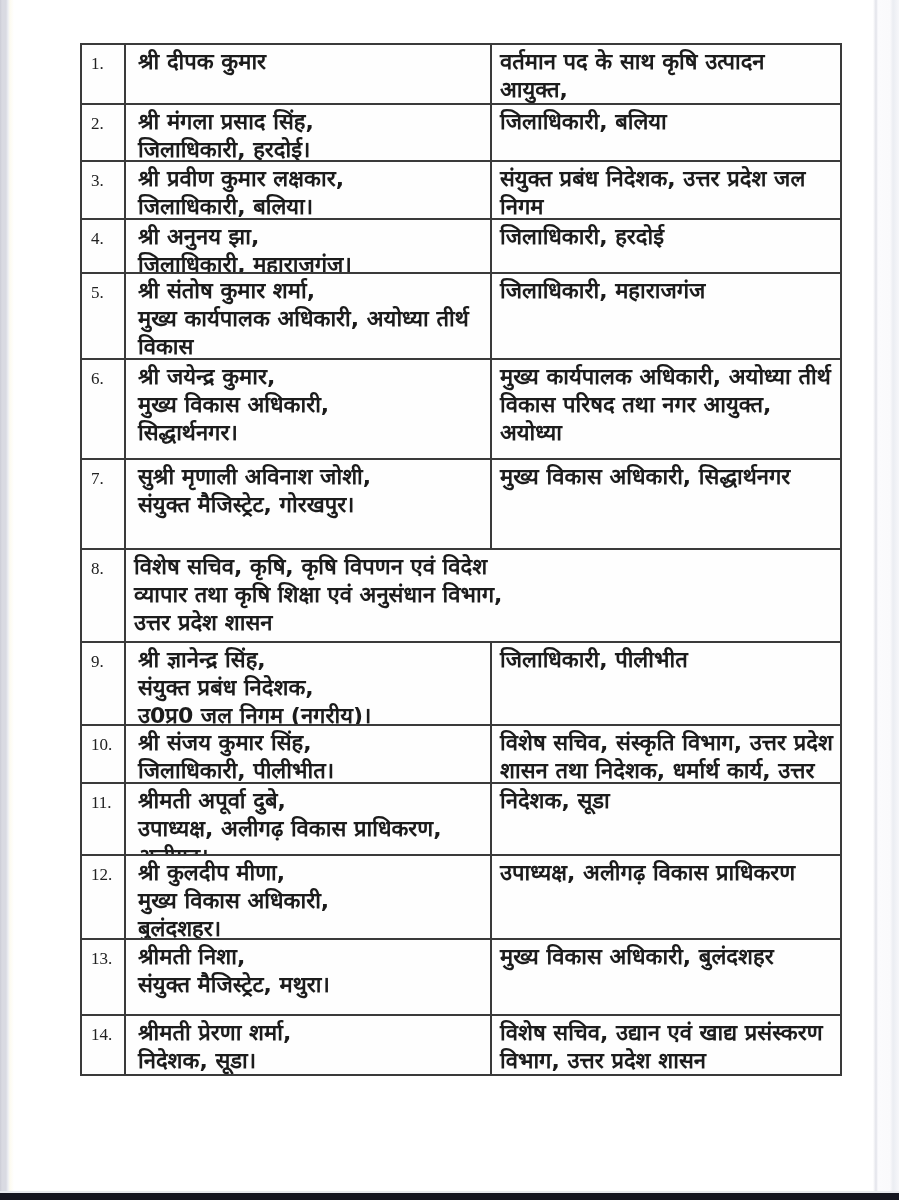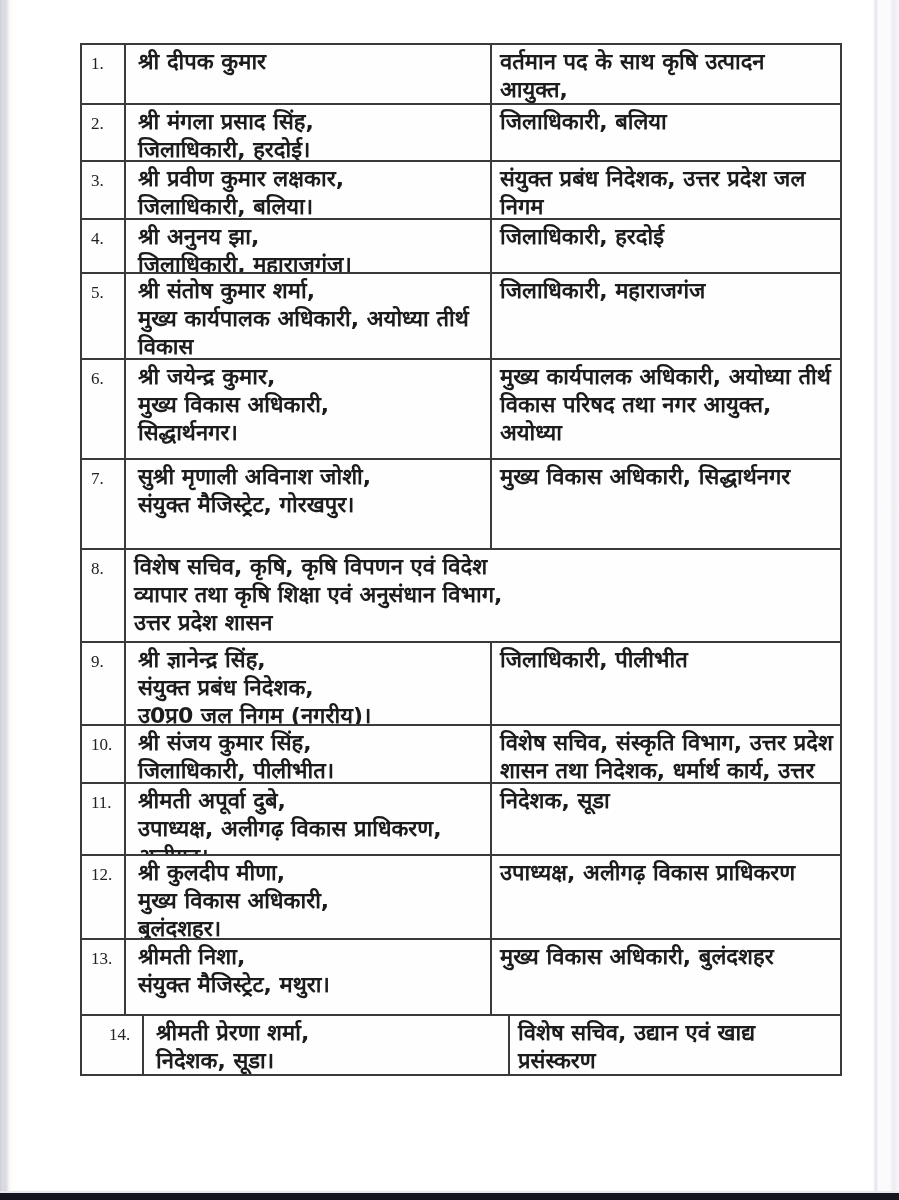--- a/index.html
+++ b/index.html
@@ -36,21 +36,21 @@
     position:absolute;left:80px;top:43px;width:762px;
     border:2px solid #3a3a3a;
     box-sizing:border-box;
     background:#fefefe;
   }
   .row{
     display:flex;
     border-bottom:2px solid #3a3a3a;
     box-sizing:border-box;
   }
-  .row:last-child{border-bottom:none;margin-left:18px;}
+  .row:last-child{border-bottom:none;}
   .c{
     box-sizing:border-box;
     overflow:hidden;
     white-space:pre-line;
     color:#1c1c1c;
     font-size:22px;
     line-height:28px;
     font-weight:600;
     padding:3px 6px 0 12px;
   }

